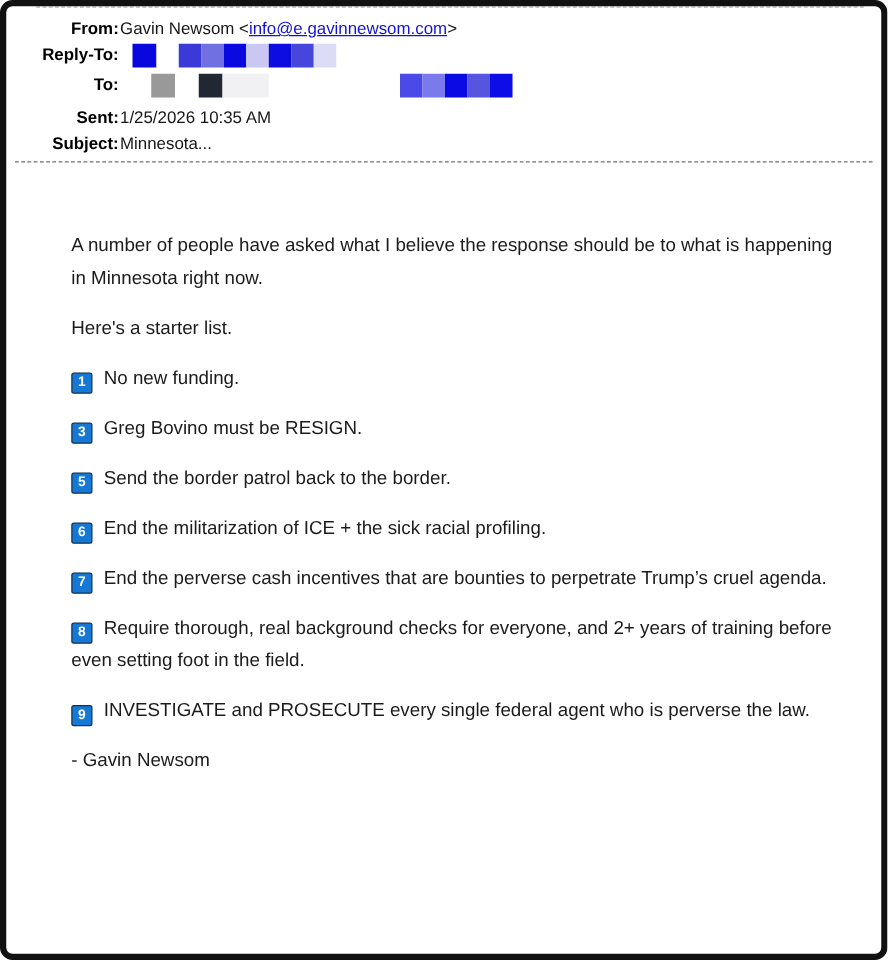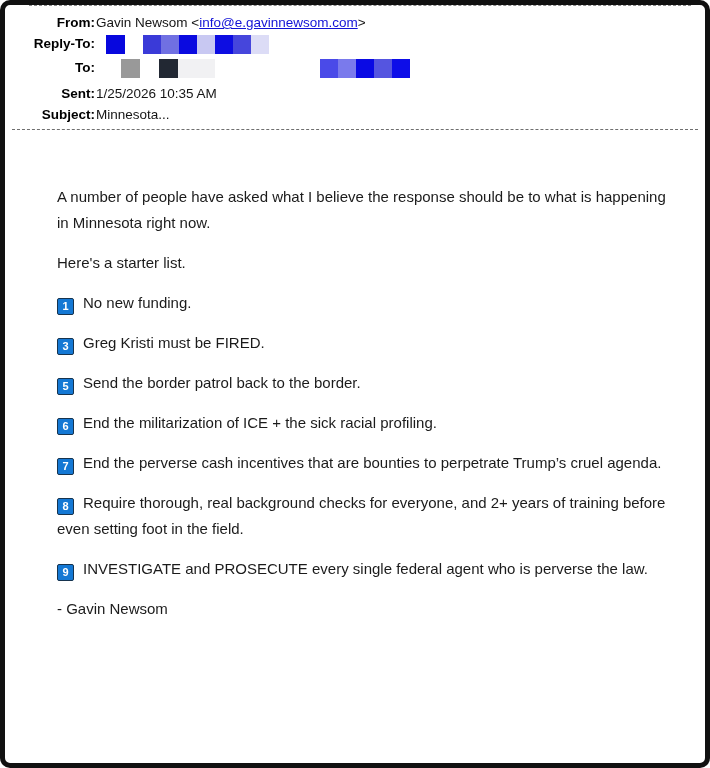--- a/index.html
+++ b/index.html
@@ -136,21 +136,21 @@
     </div>
 
     <div class="bottom-divider"></div>
   </div>
 
   <div class="email-body">
     <p>A number of people have asked what I believe the response should be to what is happening in Minnesota right now.</p>
     <p>Here's a starter list.</p>
 
     <p class="item"><span class="badge">1</span><span>No new funding.</span></p>
-    <p class="item"><span class="badge">3</span><span>Greg Kristi must be FIRED.</span></p>
+    <p class="item"><span class="badge">3</span><span>Greg Bovino must be RESIGN.</span></p>
     <p class="item"><span class="badge">5</span><span>Send the border patrol back to the border.</span></p>
     <p class="item"><span class="badge">6</span><span>End the militarization of ICE + the sick racial profiling.</span></p>
     <p class="item"><span class="badge">7</span><span>End the perverse cash incentives that are bounties to perpetrate Trump’s cruel agenda.</span></p>
     <p class="item"><span class="badge">8</span><span>Require thorough, real background checks for everyone, and 2+ years of training before even setting foot in the field.</span></p>
     <p class="item"><span class="badge">9</span><span>INVESTIGATE and PROSECUTE every single federal agent who is perverse the law.</span></p>
 
     <p class="signoff">- Gavin Newsom</p>
   </div>
 
 </div>

